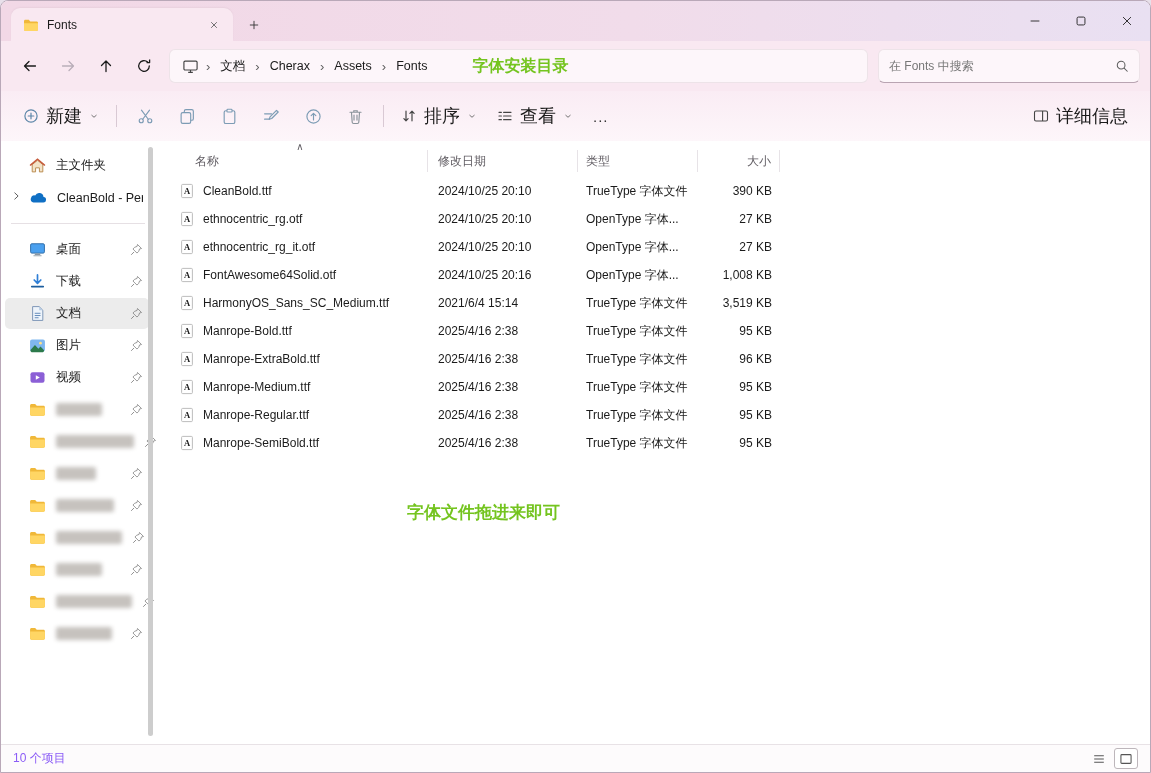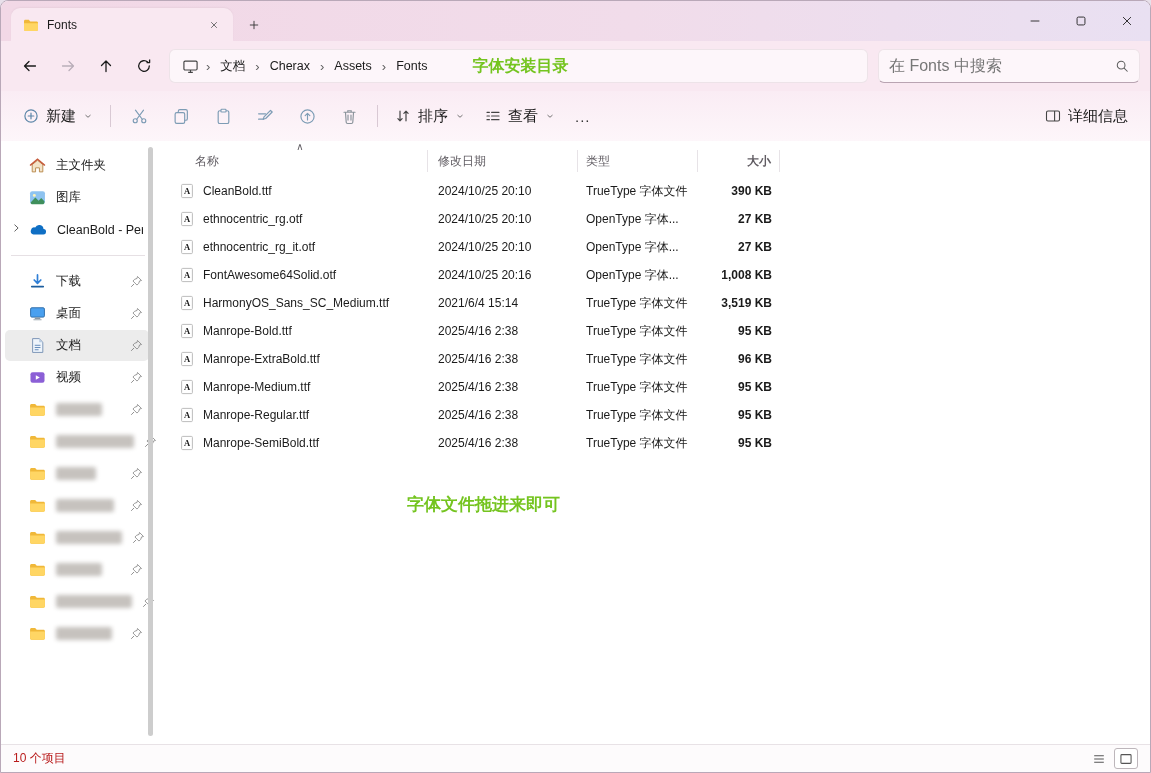--- a/index.html
+++ b/index.html
@@ -38,30 +38,30 @@
   .bc-root{ display:flex; align-items:center; padding:2px 4px; }
   .crumb{ padding:4px 7px; border-radius:4px; white-space:nowrap; }
   .crumb-sep{ color:#5f5f5f; font-size:13px; padding:0 3px; }
   .bc-annot{ margin-left:38px; font-weight:bold; font-size:16px; color:var(--annot-color,#74c41f); white-space:nowrap; }
   .searchbox{
     width:262px; height:34px; margin-left:10px; background:rgba(255,255,255,.62);
     border:1px solid rgba(120,90,110,.12); border-bottom:1px solid #b9a4b2;
     border-radius:6px; display:flex; align-items:center; padding:0 10px; flex:0 0 auto;
   }
   .searchbox input{
-    flex:1; border:none; outline:none; background:transparent; font-size:16px;
+    flex:1; border:none; outline:none; background:transparent; font-size:12px;
     font-family:inherit; color:#1b1b1b;
   }
   .searchbox input::placeholder{ color:#777; }
   
   .toolbar{
     height:50px; flex:0 0 50px; display:flex; align-items:center; padding:0 12px;
     background:linear-gradient(180deg,#faecf4 0%,#fdf6fa 100%);
   }
-  .tb-btn{ height:36px; display:flex; align-items:center; gap:7px; padding:0 10px; border-radius:5px; font-size:15px; white-space:nowrap; }
+  .tb-btn{ height:36px; display:flex; align-items:center; gap:7px; padding:0 10px; border-radius:5px; font-size:18px; white-space:nowrap; }
   .tb-icon-btn{ width:42px; justify-content:center; padding:0; }
   .tb-divider{ width:1px; height:22px; background:#d9c9d4; margin:0 7px; flex:0 0 1px; }
   .tb-more{ font-size:15px; letter-spacing:1px; color:#333; }
   .tb-right{ margin-left:auto; }
   .chev{ display:flex; }
   
   .main{ flex:1; display:flex; background:#fff; position:relative; min-height:0; }
   .sidebar{ width:158px; flex:0 0 158px; padding-top:8px; position:relative; }
   .side-item{
     height:31px; margin:1px 10px 1px 4px; border-radius:5px; position:relative;
@@ -76,32 +76,32 @@
   .blurwrap{ display:flex; align-items:center; gap:10px; filter:blur(0.6px); flex:1; }
   .side-scrollbar{ position:absolute; left:147px; top:6px; bottom:8px; width:5px; background:#cdcdcd; border-radius:3px; }
   
   .content{ flex:1; padding:4px 0 0 14px; position:relative; min-width:0; }
   .list-header{ display:flex; height:32px; align-items:center; font-size:12px; color:#615d63; position:relative; }
   .hcell{ position:relative; display:flex; align-items:center; height:22px; border-right:1px solid #e7e3e7; padding-left:4px; }
   .hcell .sort-caret{ position:absolute; top:-9px; left:50%; transform:translateX(-50%); font-size:10px; color:#615d63; }
   .col-name{ width:255px; padding-left:22px; }
   .col-date{ width:150px; padding-left:10px; }
   .col-type{ width:120px; padding-left:8px; }
-  .col-size{ width:82px; justify-content:flex-end; padding-right:8px;font-weight:bold; }
+  .col-size{ width:82px; justify-content:flex-end; padding-right:8px; }
   .file-row{ display:flex; height:28px; align-items:center; font-size:12px; border-radius:4px; }
   .cell{ display:flex; align-items:center; overflow:hidden; white-space:nowrap; }
   .name-cell{ gap:8px; padding-left:6px; }
   .drop-annot{
-    position:absolute; left:248px; top:352px; font-weight:bold; font-size:17px;
+    position:absolute; left:248px; top:360px; font-weight:bold; font-size:17px;
     color:var(--annot-color,#74c41f); white-space:nowrap;
   }
   
   .statusbar{
     height:28px; flex:0 0 28px; border-top:1px solid #e8e2e6; background:#fdfbfc;
-    display:flex; align-items:center; padding:0 12px; font-size:12px; color:#b91c1c;
+    display:flex; align-items:center; padding:0 12px; font-size:12px; color:#8b5cf6;
   }
   .view-toggles{ margin-left:auto; display:flex; gap:3px; }
   .vt-btn{ width:24px; height:21px; display:flex; align-items:center; justify-content:center; border-radius:3px; }
   .vt-btn.active{ background:#fff; border:1px solid #bdb6bb; }
   .icn{ display:inline-flex; flex:0 0 auto; }
   .icn svg{ display:block; }
 </style>
 </head>
 <body>
 
@@ -299,67 +299,57 @@
           <div class="side-item">
             <span class="icn">
               <svg width="17" height="17" viewBox="0 0 16 16">
                 <path d="M3 7.2 8 3l5 4.2V14H9.8v-3.8H6.2V14H3z" fill="#f3e3c8" stroke="#b98a4e" stroke-width="0.9"></path>
                 <path d="M1.4 7.6 8 2l6.6 5.6" fill="none" stroke="#c65b3c" stroke-width="1.4" stroke-linecap="round"></path>
               </svg>
             </span>
             <span class="side-label">主文件夹</span>
           </div>
           <div class="side-item">
-            <span class="icn">
-              <svg width="17" height="17" viewBox="0 0 16 16">
-                <rect x="1" y="2" width="14" height="12" rx="2" fill="#8ec3f0"></rect>
-                <circle cx="5" cy="6" r="1.4" fill="#fff3b8"></circle>
-                <path d="M1.5 12.6 6 8l3 3 2.5-2.5 3 3v1.2c0 .9-.8 1.7-1.7 1.7H3.2c-.9 0-1.7-.8-1.7-1.7z" fill="#3f8f5c"></path>
-              </svg>
-            </span>
-            <span class="side-label">图库</span>
-          </div>
-          <div class="side-item">
             <span class="icn side-chev">
               <svg width="12" height="12" viewBox="0 0 16 16">
                 <path d="M6 3.5 10.8 8 6 12.5" fill="none" stroke="#5c5c5c" stroke-width="1.3"></path>
               </svg>
             </span>
             <span class="icn">
               <svg width="18" height="18" viewBox="0 0 16 16">
                 <path d="M4 12h8.6a2.4 2.4 0 0 0 .3-4.8A3.9 3.9 0 0 0 5.5 5.8 3.1 3.1 0 0 0 4 12z" fill="#0f6fc4"></path>
               </svg>
             </span>
             <span class="side-label">CleanBold - Per</span>
           </div>
           <div class="side-sep"></div>
-          <div class="side-item">
-            <span class="icn">
-              <svg width="17" height="17" viewBox="0 0 16 16">
-                <path d="M8 1.8v7.6M4.9 6.6 8 9.7l3.1-3.1" fill="none" stroke="#2f7fd6" stroke-width="1.6" stroke-linecap="round" stroke-linejoin="round"></path>
-                <path d="M2.6 12.8h10.8" stroke="#1d5e9e" stroke-width="1.6" stroke-linecap="round"></path>
-              </svg>
-            </span>
-            <span class="side-label">下载</span>
-            <span class="icn pin">
-              <svg width="13" height="13" viewBox="0 0 16 16">
-                <path d="M9.2 1.8l5 5-2.4.5-1.1 3-2.1 2.1-5-5L5.7 5.3l3-1.1z" fill="none" stroke="#6a6a6a" stroke-width="1.1" stroke-linejoin="round"></path>
-                <path d="M4.6 11.4 1.8 14.2" stroke="#6a6a6a" stroke-width="1.2" stroke-linecap="round"></path>
-              </svg>
-            </span>
-          </div>
           <div class="side-item">
             <span class="icn">
               <svg width="17" height="17" viewBox="0 0 16 16">
                 <rect x="1.5" y="2.6" width="13" height="8.8" rx="1.2" fill="#4aa0ef" stroke="#2e6ca8" stroke-width="0.9"></rect>
                 <rect x="5.4" y="11.8" width="5.2" height="1.5" fill="#8b97a3"></rect>
                 <rect x="4.2" y="13.3" width="7.6" height="1.1" fill="#a9b2ba"></rect>
               </svg>
             </span>
             <span class="side-label">桌面</span>
+            <span class="icn pin">
+              <svg width="13" height="13" viewBox="0 0 16 16">
+                <path d="M9.2 1.8l5 5-2.4.5-1.1 3-2.1 2.1-5-5L5.7 5.3l3-1.1z" fill="none" stroke="#6a6a6a" stroke-width="1.1" stroke-linejoin="round"></path>
+                <path d="M4.6 11.4 1.8 14.2" stroke="#6a6a6a" stroke-width="1.2" stroke-linecap="round"></path>
+              </svg>
+            </span>
+          </div>
+          <div class="side-item">
+            <span class="icn">
+              <svg width="17" height="17" viewBox="0 0 16 16">
+                <path d="M8 1.8v7.6M4.9 6.6 8 9.7l3.1-3.1" fill="none" stroke="#2f7fd6" stroke-width="1.6" stroke-linecap="round" stroke-linejoin="round"></path>
+                <path d="M2.6 12.8h10.8" stroke="#1d5e9e" stroke-width="1.6" stroke-linecap="round"></path>
+              </svg>
+            </span>
+            <span class="side-label">下载</span>
             <span class="icn pin">
               <svg width="13" height="13" viewBox="0 0 16 16">
                 <path d="M9.2 1.8l5 5-2.4.5-1.1 3-2.1 2.1-5-5L5.7 5.3l3-1.1z" fill="none" stroke="#6a6a6a" stroke-width="1.1" stroke-linejoin="round"></path>
                 <path d="M4.6 11.4 1.8 14.2" stroke="#6a6a6a" stroke-width="1.2" stroke-linecap="round"></path>
               </svg>
             </span>
           </div>
           <div class="side-item selected">
             <span class="icn">
               <svg width="17" height="17" viewBox="0 0 16 16">
@@ -372,20 +362,36 @@
             <span class="icn pin">
               <svg width="13" height="13" viewBox="0 0 16 16">
                 <path d="M9.2 1.8l5 5-2.4.5-1.1 3-2.1 2.1-5-5L5.7 5.3l3-1.1z" fill="none" stroke="#6a6a6a" stroke-width="1.1" stroke-linejoin="round"></path>
                 <path d="M4.6 11.4 1.8 14.2" stroke="#6a6a6a" stroke-width="1.2" stroke-linecap="round"></path>
               </svg>
             </span>
           </div>
           <div class="side-item">
             <span class="icn">
               <svg width="17" height="17" viewBox="0 0 16 16">
+                <rect x="1" y="2.4" width="14" height="11.2" rx="1.8" fill="#7fb7ef"></rect>
+                <circle cx="10.8" cy="5.8" r="1.3" fill="#ffe08a"></circle>
+                <path d="M1.4 12.2 5.6 7.6l3.2 3.4 2-2 3.4 3.4v.3c0 1-.8 1.7-1.7 1.7H3.1c-.9 0-1.7-.7-1.7-1.7z" fill="#2c7a4b"></path>
+              </svg>
+            </span>
+            <span class="side-label">图片</span>
+            <span class="icn pin">
+              <svg width="13" height="13" viewBox="0 0 16 16">
+                <path d="M9.2 1.8l5 5-2.4.5-1.1 3-2.1 2.1-5-5L5.7 5.3l3-1.1z" fill="none" stroke="#6a6a6a" stroke-width="1.1" stroke-linejoin="round"></path>
+                <path d="M4.6 11.4 1.8 14.2" stroke="#6a6a6a" stroke-width="1.2" stroke-linecap="round"></path>
+              </svg>
+            </span>
+          </div>
+          <div class="side-item">
+            <span class="icn">
+              <svg width="17" height="17" viewBox="0 0 16 16">
                 <rect x="1.4" y="3" width="13.2" height="10" rx="2" fill="#8b5fd6"></rect>
                 <path d="M6.4 5.8v4.4L10.2 8z" fill="#fff"></path>
               </svg>
             </span>
             <span class="side-label">视频</span>
             <span class="icn pin">
               <svg width="13" height="13" viewBox="0 0 16 16">
                 <path d="M9.2 1.8l5 5-2.4.5-1.1 3-2.1 2.1-5-5L5.7 5.3l3-1.1z" fill="none" stroke="#6a6a6a" stroke-width="1.1" stroke-linejoin="round"></path>
                 <path d="M4.6 11.4 1.8 14.2" stroke="#6a6a6a" stroke-width="1.2" stroke-linecap="round"></path>
               </svg>

